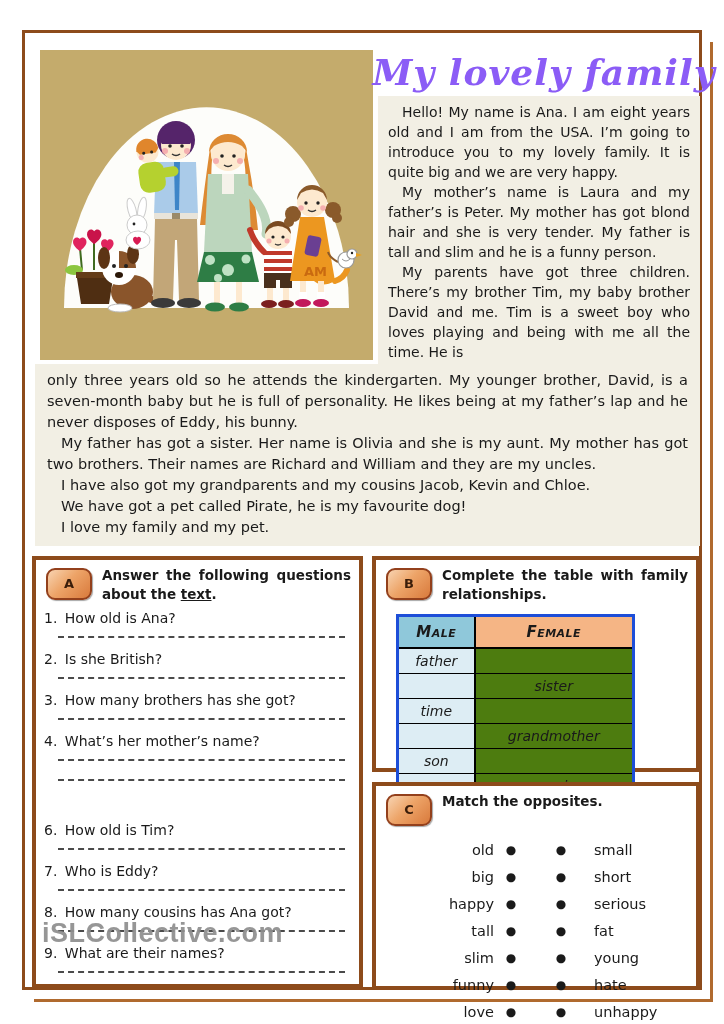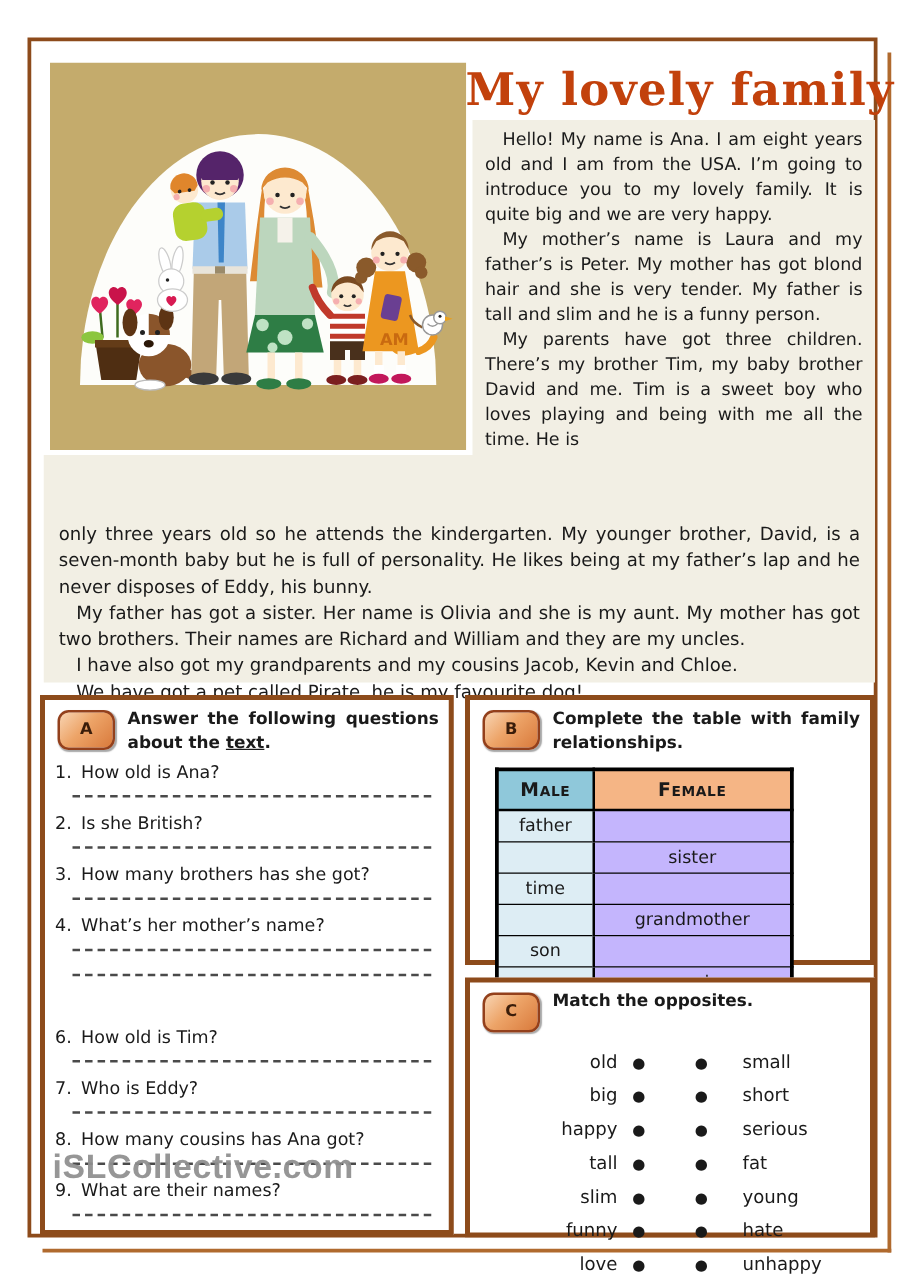--- a/index.html
+++ b/index.html
@@ -6,57 +6,57 @@
   .page{position:relative;width:724px;height:1024px;background:#ffffff;
         font-family:"DejaVu Sans",sans-serif;color:#1a1a1a;overflow:hidden;}
   
   .frame{position:absolute;left:22px;top:30px;width:674px;height:954px;
          border:3px solid #8d4b1b;}
   .shadow-v{position:absolute;left:710px;top:42px;width:3px;height:960px;background:#b06a2e;}
   .shadow-h{position:absolute;left:34px;top:999px;width:679px;height:3px;background:#b06a2e;}
   
   .illus{position:absolute;left:40px;top:50px;width:333px;height:310px;border-radius:30px;}
   .title{position:absolute;left:372px;top:46px;width:344px;height:52px;
-         font-family:"DejaVu Serif",serif;font-weight:bold;
-         font-size:36px;letter-spacing:1px;text-align:center;line-height:52px;color:#c2410c;}
+         font-family:"DejaVu Serif",serif;font-style:italic;font-weight:bold;
+         font-size:36px;letter-spacing:1px;text-align:center;line-height:52px;color:#8b5cf6;}
   .passage-col{position:absolute;left:378px;top:96px;width:322px;height:268px;
          background:#f2efe4;padding:6px 10px;box-sizing:border-box;
          font-size:14px;line-height:20px;text-align:justify;}
   .passage-full{position:absolute;left:35px;top:364px;width:665px;height:182px;
          background:#f2efe4;padding:6px 12px;box-sizing:border-box;
          font-size:14.5px;line-height:21px;text-align:justify;}
   .passage-col p,.passage-full p{margin:0;text-indent:14px;}
-  .passage-full p.cont{text-indent:0;margin-top:48px;}
+  .passage-full p.cont{text-indent:0;}
   
   .secbox{position:absolute;border:4px solid #8d4b1b;background:#fff;box-sizing:border-box;}
   .secA{left:32px;top:556px;width:331px;height:432px;padding:6px 8px 4px 8px;}
   .secB{left:372px;top:556px;width:328px;height:216px;padding:6px 8px;}
   .secC{left:372px;top:782px;width:328px;height:208px;padding:6px 8px;}
   .badge{float:left;width:42px;height:28px;margin:2px 10px 2px 2px;
          border:2px solid #93401c;border-radius:9px;
          background:linear-gradient(135deg,#f8d4b2 0%,#eda468 45%,#d97a3c 100%);
          font-weight:bold;font-size:13px;color:#3a1d0a;text-align:center;line-height:28px;
          box-shadow:1px 1px 1px rgba(0,0,0,.35);}
   .sec-head{font-weight:bold;font-size:13.5px;line-height:19px;text-align:justify;}
   .ul{text-decoration:underline;}
   
   .q-list{clear:both;padding-top:4px;}
   .q-row{height:41px;}
   .q-text{font-size:14px;line-height:21px;}
   .q-num{margin-right:3px;}
   .answer-line{height:0;border-bottom:2px dashed #4a4a4a;margin:7px 6px 0 14px;}
   
   .tbl-wrap{clear:both;padding:10px 6px 0 12px;}
-  table.rel{border-collapse:collapse;width:239px;border:3px solid #000000;}
+  table.rel{border-collapse:collapse;width:239px;border:3px solid #1d4ed8;font-style:italic;}
   table.rel th{font-variant:small-caps;font-weight:bold;font-size:15px;height:28px;
          border:2px solid #000;letter-spacing:.5px;}
   table.rel td{height:22px;border:1px solid #000;border-left:2px solid #000;
          border-right:2px solid #000;font-size:14px;text-align:center;}
   th.male{background:#8fc8da;} th.female{background:#f5b585;}
-  td.male{background:#ddedf4;} td.female{background:#c4b5fd;}
+  td.male{background:#ddedf4;} td.female{background:#4d7c0f;}
   
   .match-list{clear:both;padding-top:10px;}
   .m-row{display:grid;grid-template-columns:110px 34px 66px auto;height:27px;
          font-size:14.5px;line-height:24px;}
   .m-left{text-align:right;}
   .m-dot{text-align:center;font-size:12px;line-height:25px;}
   .m-right{text-align:left;}
   
   .watermark{position:absolute;left:42px;top:918px;z-index:5;
          font-family:"Liberation Sans",sans-serif;font-weight:bold;font-size:27px;

